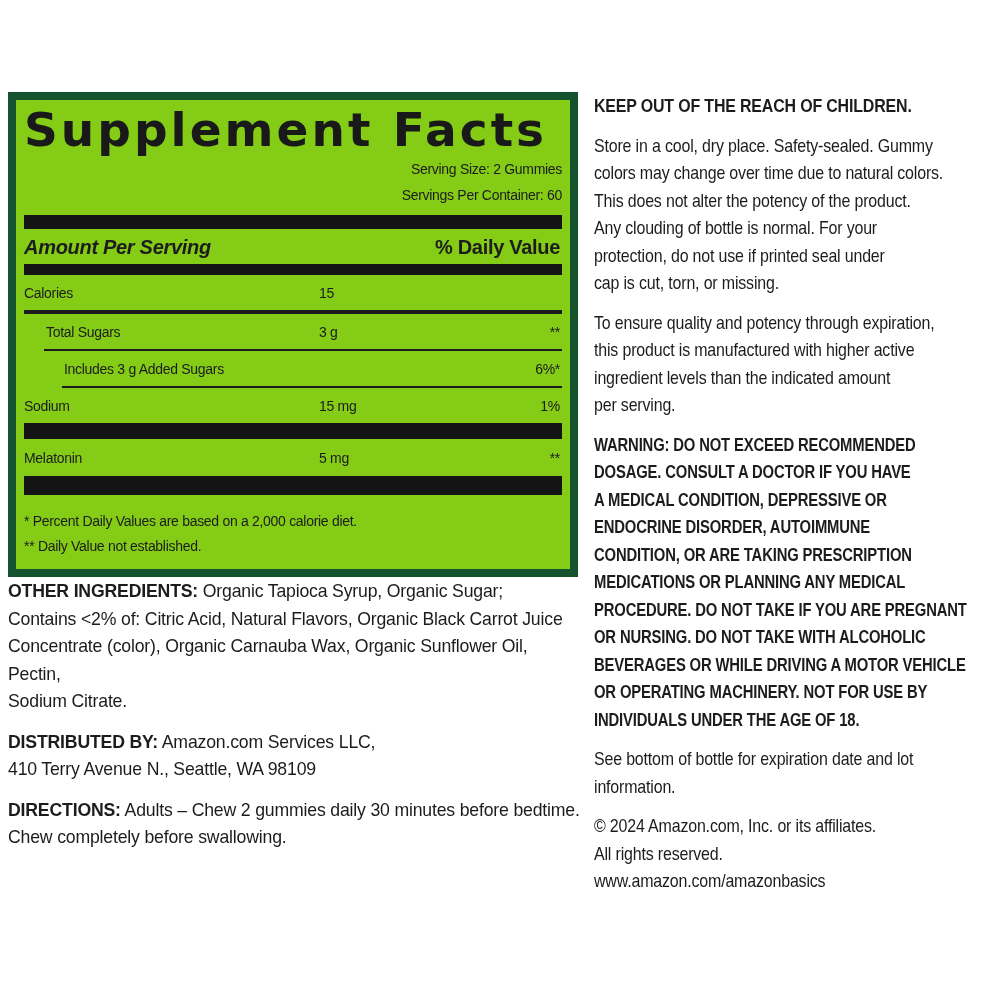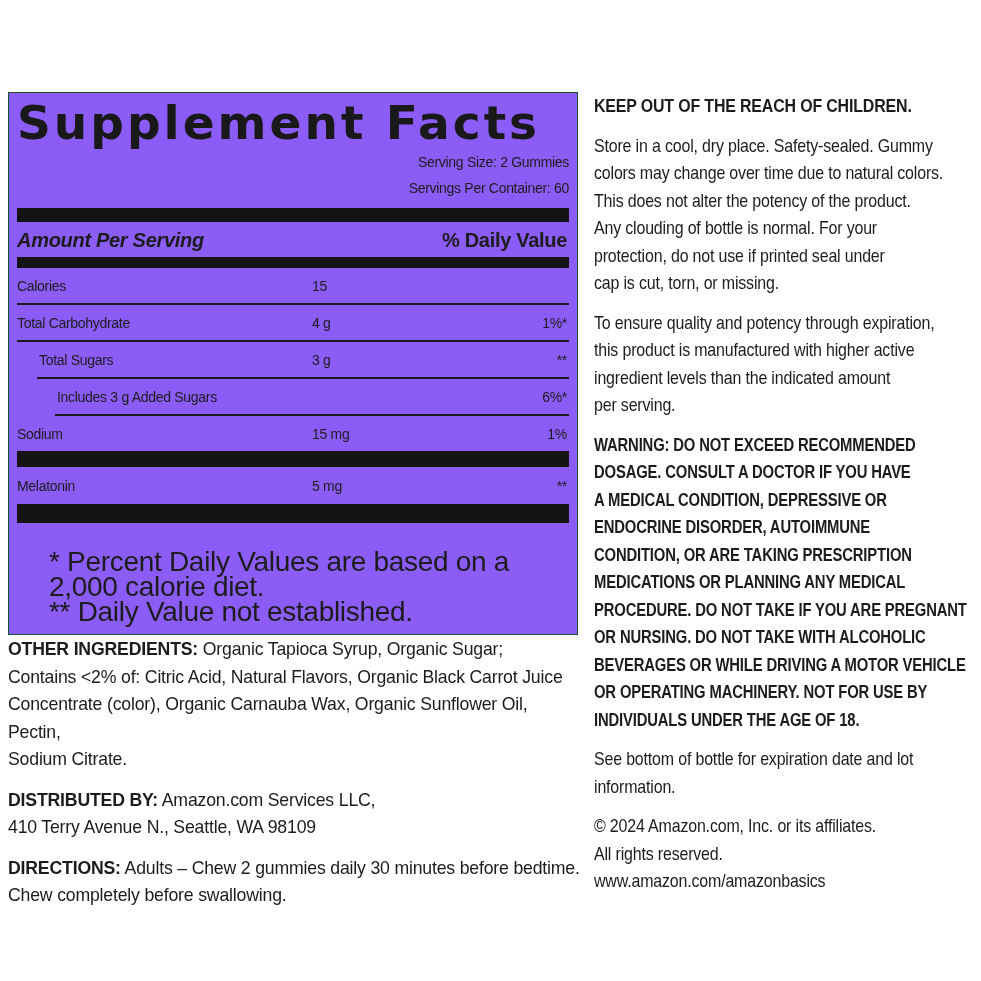--- a/index.html
+++ b/index.html
@@ -3,21 +3,21 @@
 <meta charset="utf-8">
 <style>
   * { margin:0; padding:0; box-sizing:border-box; }
   html,body { width:981px; height:981px; background:#ffffff; overflow:hidden;
               font-family:"Liberation Sans", sans-serif; color:#1c1c1c; }
   .page { position:relative; width:981px; height:981px; background:#fff; }
 
   
   .left-col { position:absolute; left:8px; top:92px; width:570px; }
 
-  .panel { border:1px solid #14532d; padding:4px 8px 10px 8px; background:#8b5cf6; }
+  .panel { border:8px solid #14532d; padding:4px 8px 10px 8px; background:#84cc16; }
   .panel-title { font-family:"DejaVu Sans", sans-serif; font-weight:bold;
                  font-size:47px; letter-spacing:3px; line-height:52px;
                  white-space:nowrap; color:#191919; }
   .serving { font-size:14px; line-height:26px; letter-spacing:-0.3px;text-align:right; }
 
   .bar { background:#141414; }
   .bar-a { height:14px; margin-top:7px; }
   .bar-b { height:11px; }
   .bar-c { height:16px; }
   .bar-d { height:19px; }
@@ -32,21 +32,21 @@
   .sf-row .nm, .sf-row .amt, .sf-row .dv { position:absolute; top:50%;
         transform:translateY(-50%); font-size:14px; letter-spacing:-0.3px; white-space:nowrap; }
   .nm { left:0; } .nm.i1 { left:22px; } .nm.i2 { left:40px; }
   .amt { left:295px; }
   .dv { right:2px; }
 
   .sep { height:0; border-top:2px solid #1c1c1c; }
   .sep.si1 { margin-left:20px; }
   .sep.si2 { margin-left:38px; }
 
-  .footnotes { padding-top:26px; font-size:28px; line-height:25px; letter-spacing:-0.3px;margin-left:32px; }
+  .footnotes { padding-top:14px; font-size:14px; line-height:25px; letter-spacing:-0.3px; }
 
   
   .linfo { }
   .linfo p { font-size:19px; line-height:27.5px; letter-spacing:-0.2px;
              white-space:pre-line; transform:scaleX(0.93); transform-origin:0 0; width:108%; }
   .linfo p + p { margin-top:13px; }
   .lead { font-weight:bold; }
 
   
   .right-col { position:absolute; left:594px; top:92px; width:384px; }
@@ -78,25 +78,20 @@
 
       <div class="bar bar-b"></div>
 
       <div class="sf-row">
         <span class="nm">Calories</span>
         <span class="amt">15</span>
         <span class="dv"></span>
       </div>
       <div class="sep"></div>
 
-      <div class="sf-row">
-        <span class="nm">Total Carbohydrate</span>
-        <span class="amt">4 g</span>
-        <span class="dv">1%*</span>
-      </div>
       <div class="sep"></div>
 
       <div class="sf-row">
         <span class="nm i1">Total Sugars</span>
         <span class="amt">3 g</span>
         <span class="dv">**</span>
       </div>
       <div class="sep si1"></div>
 
       <div class="sf-row">

